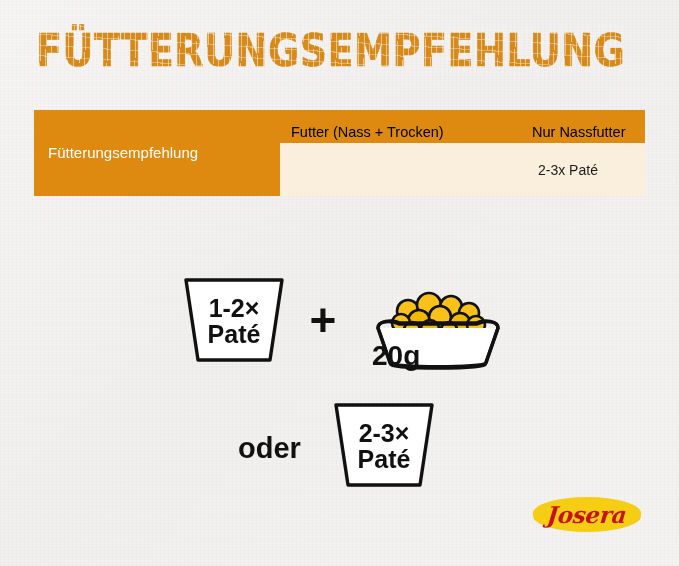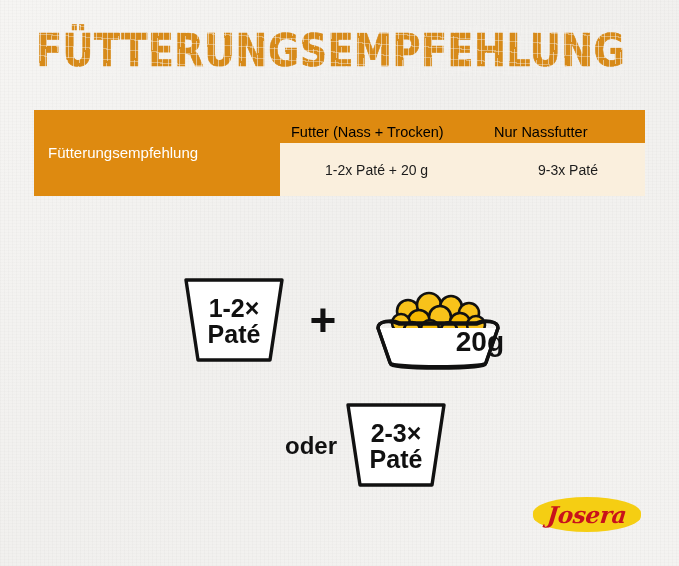--- a/index.html
+++ b/index.html
@@ -83,21 +83,21 @@
     font-size: 15px;
   }
   .col-head {
     position: absolute;
     top: 14px;
     color: #000000;
     font-size: 14.5px;
     white-space: nowrap;
   }
   #head-mixed { left: 257px; }
-  #head-wet   { left: 460px; }
+  #head-wet   { left: 498px; }
 
   #cream-panel {
     position: absolute;
     left: 246px;
     top: 33px;
     width: 365px;
     height: 53px;
     background: #FAEFDD;
   }
   .cream-cell {
@@ -132,56 +132,55 @@
     width: 100%;
     text-align: center;
     color: #111;
     font-weight: 700;
     line-height: 1.05;
     pointer-events: none;
   }
 
   #cup1-wrap { left: 182px; top: 23px; width: 104px; height: 94px; }
   #cup1-text { top: 22px; font-size: 25px; }
-  #cup2-wrap { left: 344px; top: 148px; width: 104px; height: 94px; }
+  #cup2-wrap { left: 332px; top: 148px; width: 104px; height: 94px; }
   #cup2-text { top: 22px; font-size: 25px; }
 
   #plus-sign {
     position: absolute;
     left: 305px;
     top: 52px;
     width: 36px;
     text-align: center;
     font-size: 46px;
     font-weight: 700;
     color: #111;
     line-height: 36px;
   }
 
   #bowl-wrap { position: absolute; left: 372px; top: 23px; width: 132px; height: 98px; }
   #bowl-text {
     position: absolute;
     left: 0;
-    top: 53px;
+    top: 67px;
     width: 132px;
-    text-align: right;
+    text-align: left;
     font-size: 28px;
     font-weight: 700;
     color: #111;
     pointer-events: none;
   }
 
   #oder {
     position: absolute;
     left: 238px;
     top: 182px;
-    font-size: 24px;
-    font-weight: 700;
-    color: #111;
-    margin-left: 47px;
+    font-size: 29px;
+    font-weight: 700;
+    color: #111;
   }
 
   
   #logo {
     position: absolute;
     left: 533px;
     top: 497px;
     width: 108px;
     height: 35px;
   }
@@ -219,24 +218,23 @@
       <div class="label-line">Fütterungsempfehlung</div>
     </div>
 
     <div id="equals">=</div>
 
     <div class="col-head" id="head-mixed">Futter (Nass + Trocken)</div>
     <div class="col-head" id="head-wet">Nur Nassfutter</div>
 
     <div id="cream-panel">
       <div class="cream-cell" id="cell-mixed">
-        <div>1-2x Paté + 20 g</div>
       </div>
       <div class="cream-cell" id="cell-wet">
-        <div>9-3x Paté</div>
+        <div>2-3x Paté</div>
       </div>
     </div>
 
   </div>
 
   <div id="illustration">
 
     <div class="cup-wrap" id="cup1-wrap">
       <svg class="cup-svg" width="104" height="94" viewBox="0 0 104 94" aria-hidden="true">
         <path d="M4 7 L100 7 L88 87 L16 87 Z" fill="#ffffff" stroke="#111111" stroke-width="3.4" stroke-linejoin="round"></path>

